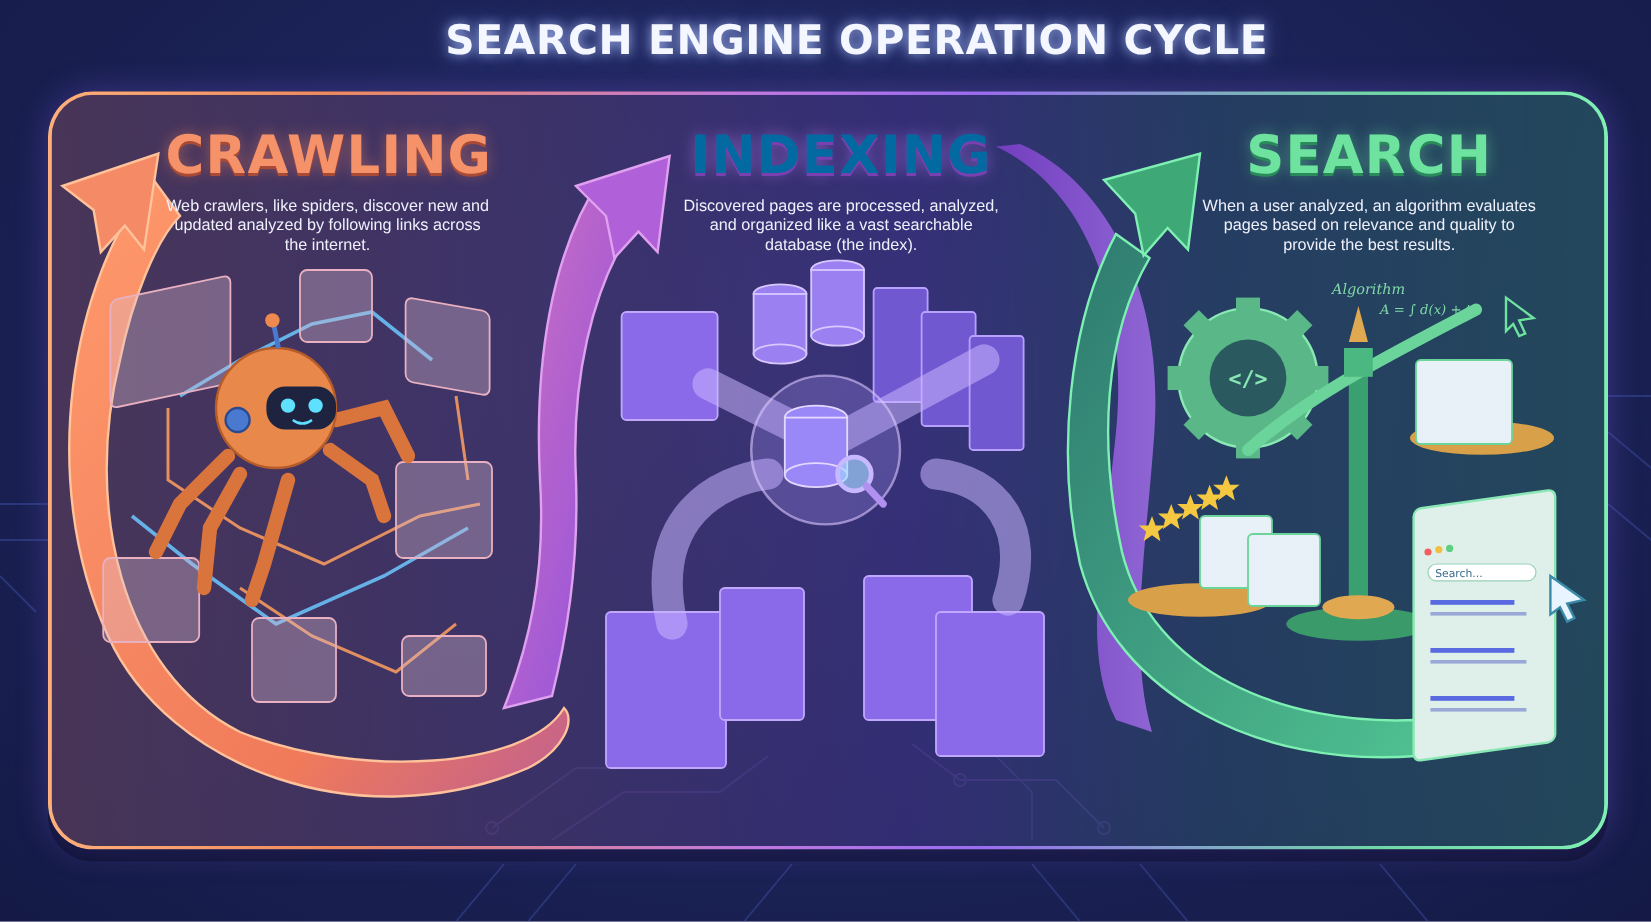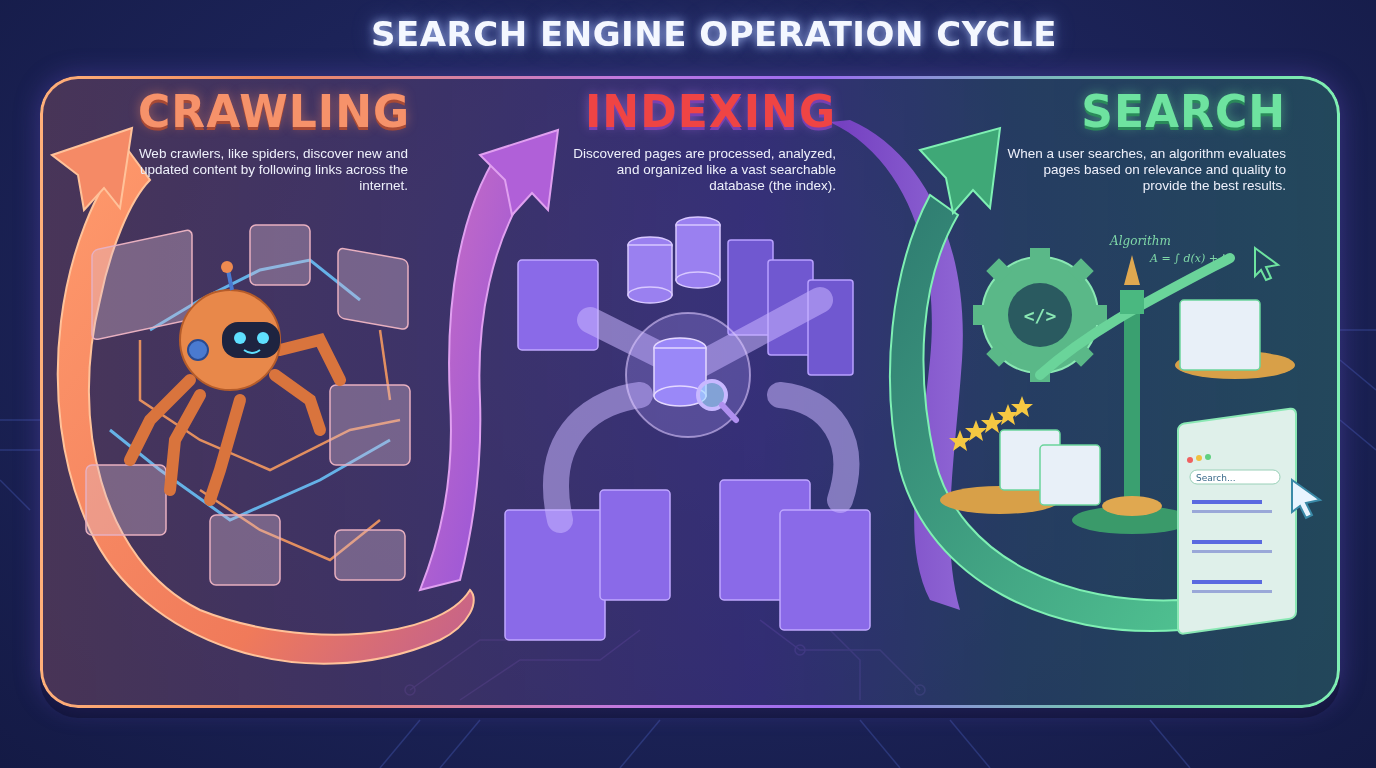--- a/index.html
+++ b/index.html
@@ -26,33 +26,33 @@
     box-shadow: 0 10px 0 rgba(10,10,40,0.45), 0 0 26px rgba(120,90,220,0.35);
   }
   .panel-border {
     position: absolute; left: 40px; top: 76px; width: 1300px; height: 632px;
     border-radius: 38px; padding: 3px;
     background: linear-gradient(90deg, #ffb07a 0%, #f08a5d 18%, #c078e0 45%, #9a6cf0 60%, #70d6a8 85%, #7ff0b4 100%);
     -webkit-mask: linear-gradient(#000 0 0) content-box, linear-gradient(#000 0 0);
     -webkit-mask-composite: xor; mask-composite: exclude;
     filter: drop-shadow(0 0 6px rgba(255,200,170,0.5));
   }
-  .section { position: absolute; top: 90px; text-align: right; }
+  .section { position: absolute; top: 108px; text-align: center; }
   .section h2 {
     font-family: "DejaVu Sans", sans-serif; font-weight: bold;
     font-size: 44px; letter-spacing: 1px; line-height: 1;
   }
   .section p {
     margin-top: 12px; font-family: "Liberation Sans", sans-serif;
     font-size: 13.5px; line-height: 16px; color: #eef0fb;
   }
   .crawl { left: 138px; width: 270px; }
   .crawl h2 { color: #f6926a; text-shadow: 0 3px 0 #a84a35, 0 0 12px rgba(255,140,100,0.45); }
   .index { left: 566px; width: 270px; }
-  .index h2 { color: #ef4444; text-shadow: 0 3px 0 #7a40b0, 0 0 12px rgba(200,130,255,0.45); }
+  .index h2 { color: #0369a1; text-shadow: 0 3px 0 #7a40b0, 0 0 12px rgba(200,130,255,0.45); }
   .rank { left: 996px; width: 290px; }
   .rank h2 { color: #6ee3a0; text-shadow: 0 3px 0 #2a8a5a, 0 0 12px rgba(110,230,160,0.45); }
   svg.art { position: absolute; left: 0; top: 0; width: 1376px; height: 768px; pointer-events: none; }
 </style>
 </head>
 <body>
 
 <svg class="circuit-bg" viewBox="0 0 1376 768">
   <g stroke="#3a4a9a" stroke-width="1.5" fill="none" opacity="0.55">
     <path d="M0 420 L40 420"></path>
@@ -259,22 +259,22 @@
       <rect x="1192" y="580" width="70" height="4" fill="#5a6ae0"></rect>
         <rect x="1192" y="590" width="80" height="3" fill="#9aa8d8"></rect>
     </g>
     <polygon points="1292,480 1320,500 1306,503 1312,515 1306,518 1300,506 1292,512" fill="#e8f4ff" stroke="#3a8aa8" stroke-width="2"></polygon>
     <polygon points="1255,248 1278,265 1266,267 1271,278 1266,280 1261,270 1255,276" fill="none" stroke="#6ee3a0" stroke-width="2"></polygon>
   </g>
 </svg>
 
 <div class="section crawl">
   <h2>CRAWLING</h2>
-  <p>Web crawlers, like spiders, discover new and updated content by following links across the internet.</p>
+  <p>Web crawlers, like spiders, discover new and updated analyzed by following links across the internet.</p>
 </div>
 <div class="section index">
   <h2>INDEXING</h2>
   <p>Discovered pages are processed, analyzed, and organized like a vast searchable database (the index).</p>
 </div>
 <div class="section rank">
   <h2>SEARCH</h2>
-  <p>When a user searches, an algorithm evaluates pages based on relevance and quality to provide the best results.</p>
+  <p>When a user analyzed, an algorithm evaluates pages based on relevance and quality to provide the best results.</p>
 </div>
 
 </body></html>

